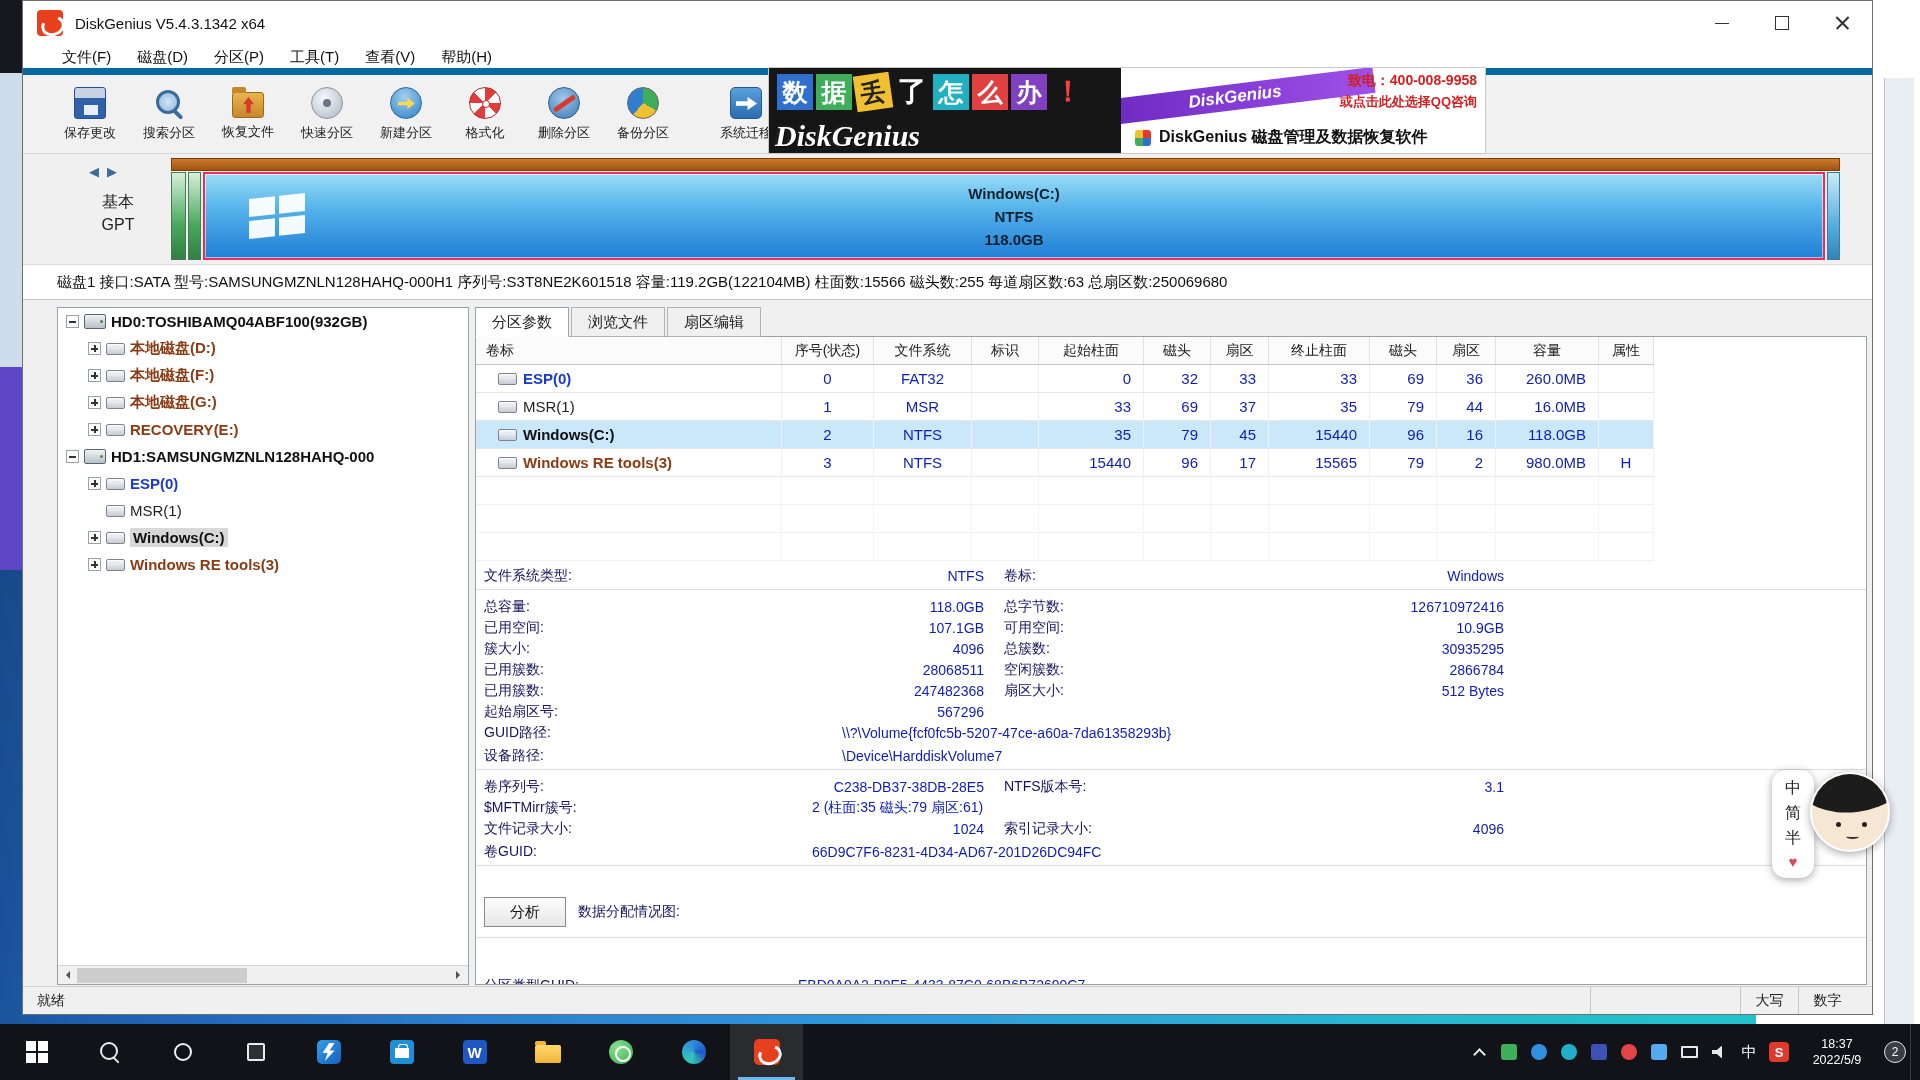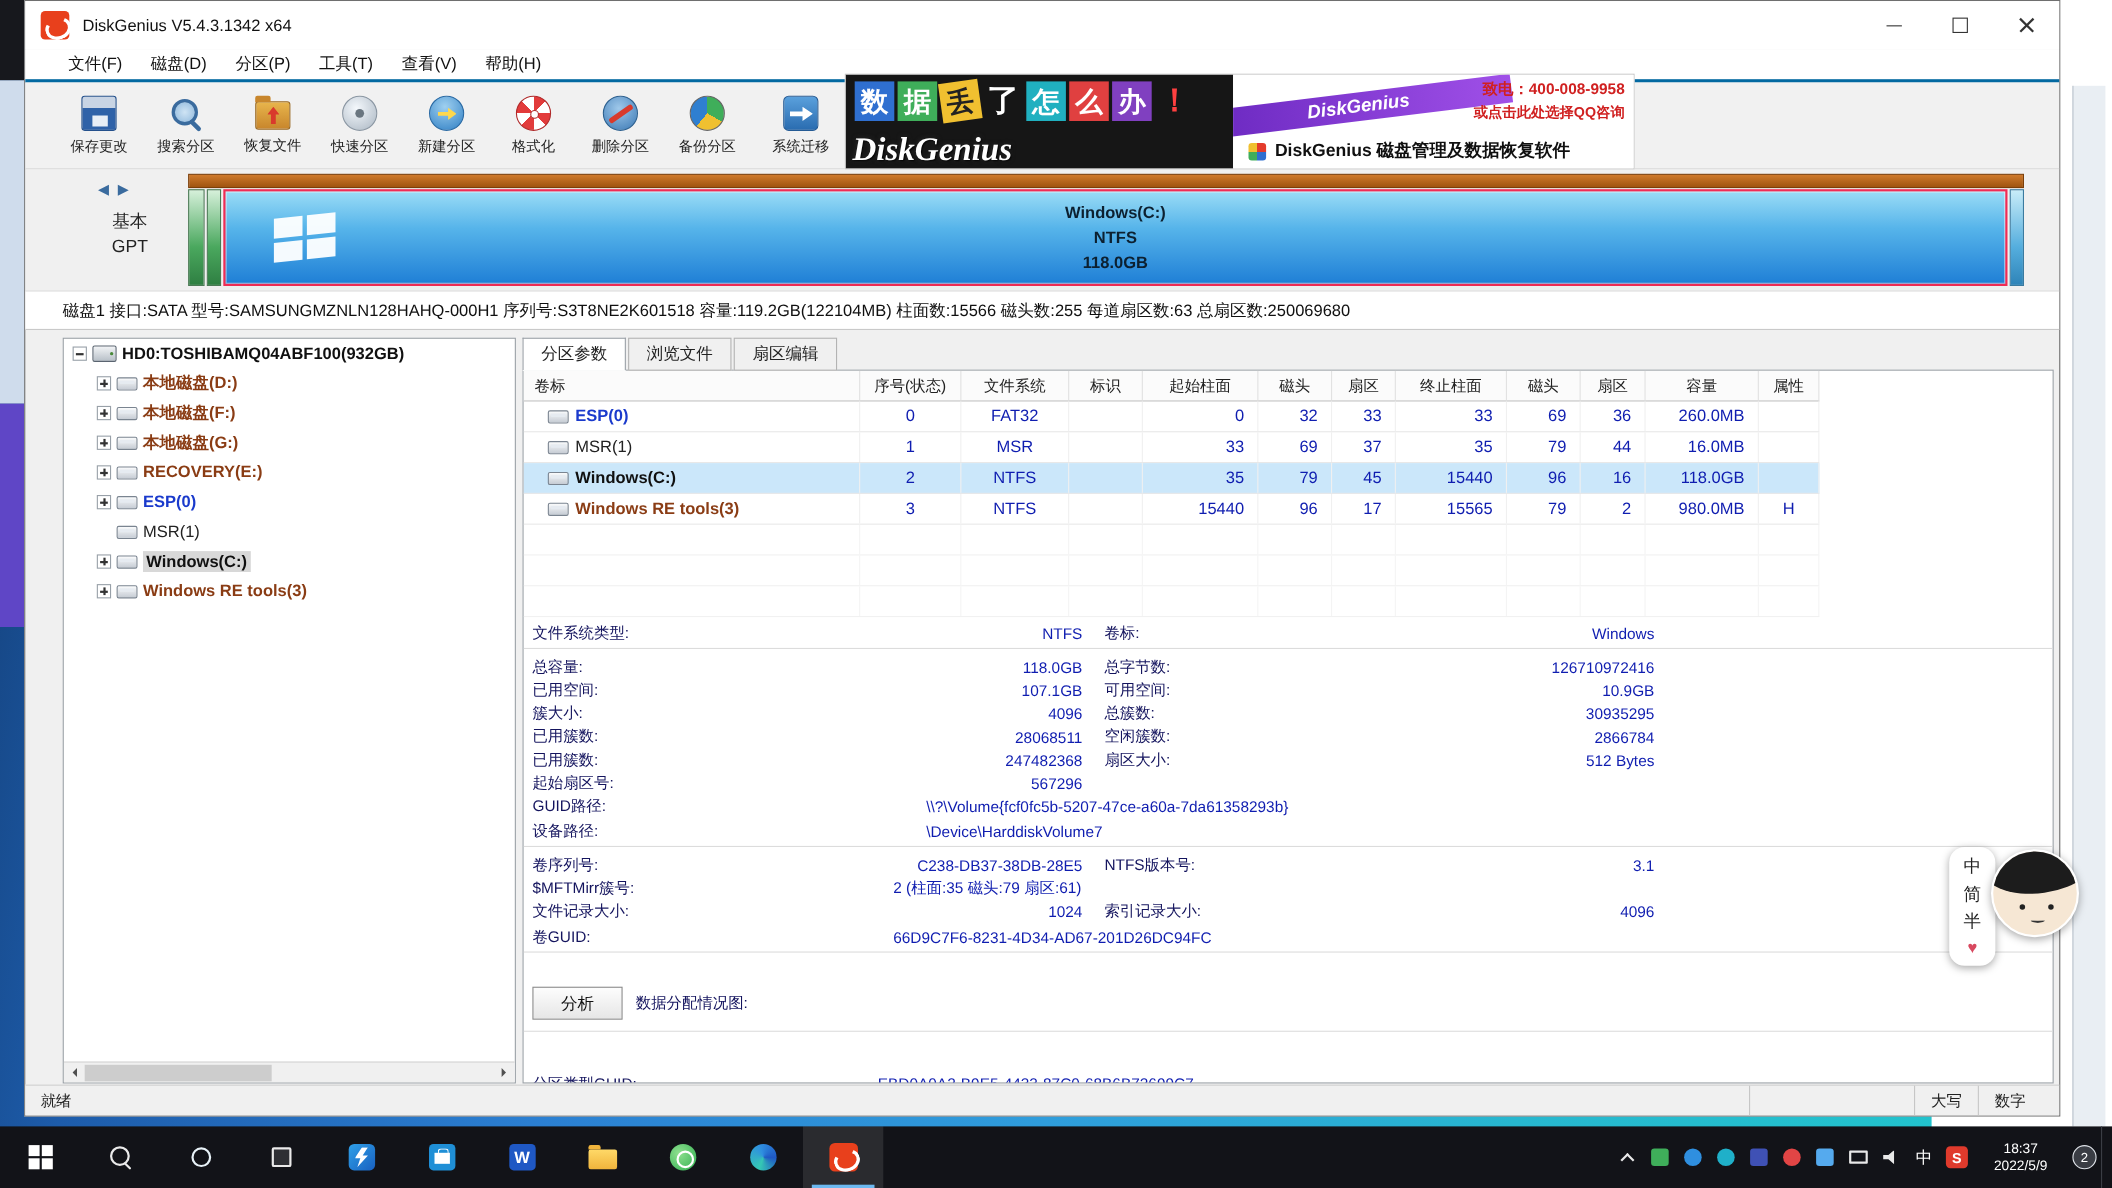--- a/index.html
+++ b/index.html
@@ -28,21 +28,21 @@
   .title-text{margin-left:12px;font-size:15px;color:#111;}
   .win-controls{margin-left:auto;display:flex;height:100%;}
   .wc{width:60px;height:100%;display:flex;align-items:center;justify-content:center;position:relative;}
   .wc-min::before{content:"";width:14px;border-top:1.5px solid #333;}
   .wc-max::before{content:"";width:12px;height:12px;border:1.2px solid #333;}
   .wc-close::before,.wc-close::after{content:"";position:absolute;width:17px;height:1.6px;background:#333;}
   .wc-close::before{transform:rotate(45deg);}
   .wc-close::after{transform:rotate(-45deg);}
 
   .menubar{position:absolute;top:44px;left:0;right:0;height:30px;background:#fff;display:flex;align-items:center;
-    padding-left:26px;border-bottom:3px solid #0369a1;}
+    padding-left:26px;border-bottom:7px solid #0369a1;}
   .menu-item{padding:0 13px;font-size:15px;color:#111;line-height:30px;}
 
   .toolbar{position:absolute;top:74px;left:0;right:0;height:79px;background:#f1f1f1;border-bottom:1px solid #d8d8d8;}
   .tbtn{position:absolute;top:4px;width:76px;height:71px;display:flex;flex-direction:column;align-items:center;
     justify-content:center;gap:5px;}
   .tbtn .lbl{font-size:13px;color:#222;white-space:nowrap;}
   .ticon{width:32px;height:32px;position:relative;flex:none;}
   .i-save{background:linear-gradient(180deg,#c8d4e4 0 34%,#2f62a8 34%);border-radius:3px;border:1px solid #24508c;}
   .i-save::after{content:"";position:absolute;left:9px;bottom:3px;width:14px;height:10px;background:#e8eef6;}
   .i-search::before{content:"";position:absolute;left:3px;top:3px;width:18px;height:18px;border:3px solid #3a6b9e;
@@ -315,21 +315,21 @@
         <span class="lbl">格式化</span>
       </div>
       <div class="tbtn" style="left:503px">
         <div class="ticon i-delete"></div>
         <span class="lbl">删除分区</span>
       </div>
       <div class="tbtn" style="left:582px">
         <div class="ticon i-backup"></div>
         <span class="lbl">备份分区</span>
       </div>
-      <div class="tbtn" style="left:667px">
+      <div class="tbtn" style="left:685px">
         <div class="ticon i-migrate"></div>
         <span class="lbl">系统迁移</span>
       </div>
     </div>
 
     <div class="ad">
       <div class="ad-left">
         <div class="tiles">
           <span class="tile tl0">数</span>
           <span class="tile tl1">据</span>
@@ -406,20 +406,25 @@
       <div class="titem child">
         <span class="exp plus"></span>
         <span class="part-ic"></span>
         <span class="lb-brown">本地磁盘(G:)</span>
       </div>
       <div class="titem child">
         <span class="exp plus"></span>
         <span class="part-ic"></span>
         <span class="lb-brown">RECOVERY(E:)</span>
       </div>
+      <div class="titem">
+        <span class="exp"></span>
+        <span class="disk-ic"></span>
+        <span class="lb-dark">HD1:SAMSUNGMZNLN128HAHQ-000</span>
+      </div>
       <div class="titem child">
         <span class="exp plus"></span>
         <span class="part-ic"></span>
         <span class="lb-blue">ESP(0)</span>
       </div>
       <div class="titem child">
         <span class="exp none"></span>
         <span class="part-ic"></span>
         <span class="lb-plain">MSR(1)</span>
       </div>

